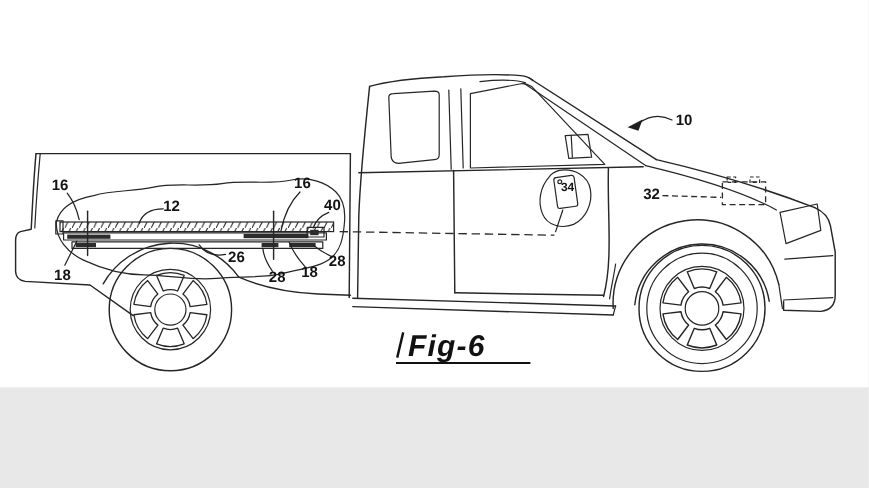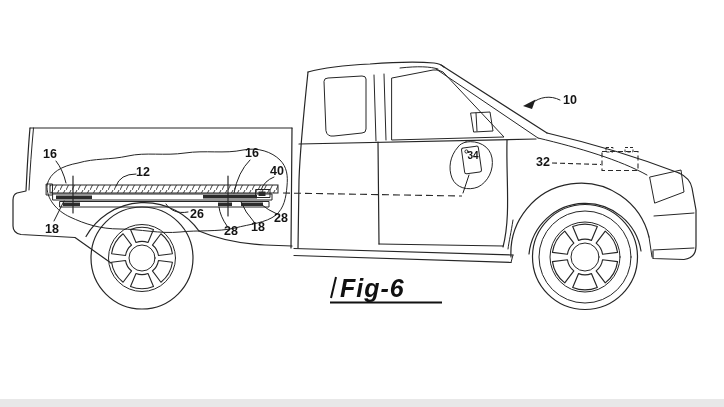--- a/index.html
+++ b/index.html
@@ -1,17 +1,17 @@
 <!DOCTYPE html>
 <html><head>
 <meta charset="utf-8">
 <style>
   html,body{margin:0;padding:0;background:#e8e8e8;}
   .stage{
-    position:relative;width:724px;height:399px;background:#ffffff;
+    position:relative;width:724px;height:323px;background:#ffffff;
     overflow:hidden;font-family:"Liberation Sans",sans-serif;
   }
   svg{position:absolute;inset:0;display:block;}
   .ln{fill:none;stroke:#262626;stroke-width:1.2;stroke-linecap:round;stroke-linejoin:round;}
   .thin{fill:none;stroke:#262626;stroke-width:1;stroke-linecap:round;stroke-linejoin:round;}
   .leader{fill:none;stroke:#1f1f1f;stroke-width:1;stroke-linecap:round;}
   .dash{fill:none;stroke:#2a2a2a;stroke-width:1.1;stroke-dasharray:7 4;}
   .dashsm{fill:none;stroke:#2a2a2a;stroke-width:1.1;stroke-dasharray:5 3;}
   .fillseg{fill:#2c2c2c;stroke:none;}
   .callout{font:bold 12.5px "Liberation Sans",sans-serif;fill:#141414;}

